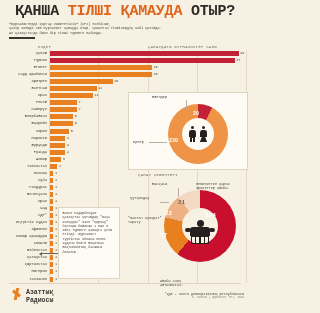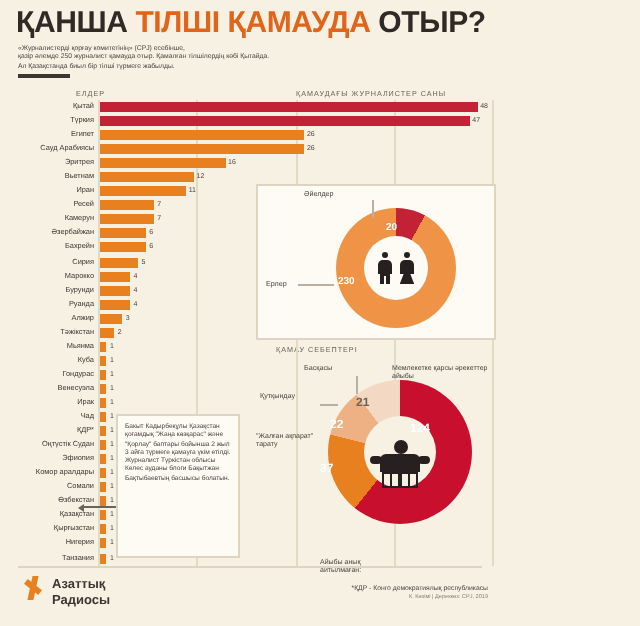--- a/index.html
+++ b/index.html
@@ -3,21 +3,21 @@
 <meta charset="utf-8">
 <style>
   html,body{margin:0;padding:0;}
   body{
     width:250px;height:313px;overflow:hidden;
     background:#f6f1e3;
     font-family:"Liberation Sans", sans-serif;
     color:#3c3530;
     position:relative;
   }
-  .page{position:relative;width:250px;height:313px;}
+  .page{position:relative;width:250px;height:313px;font-family:Liberation Mono, monospace;}
 
   
   .title{
     padding:4px 8px 0 8px;
     font-size:15px;font-weight:bold;letter-spacing:-0.2px;
     line-height:16px;white-space:nowrap;color:#2f2a26;
     text-align:center;
   }
   .title .hl{color:#e0641a;}
   .subtitle{

